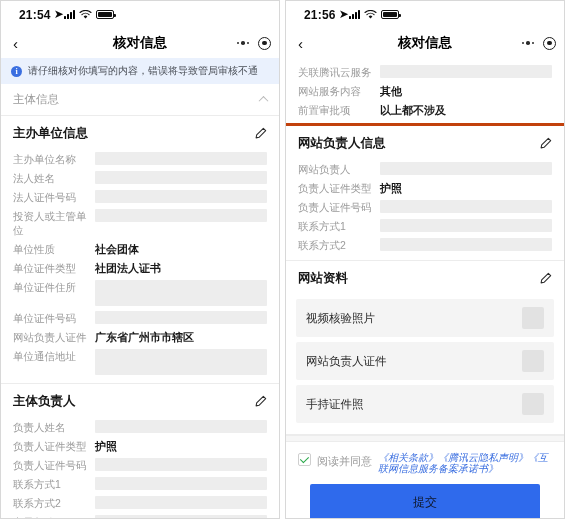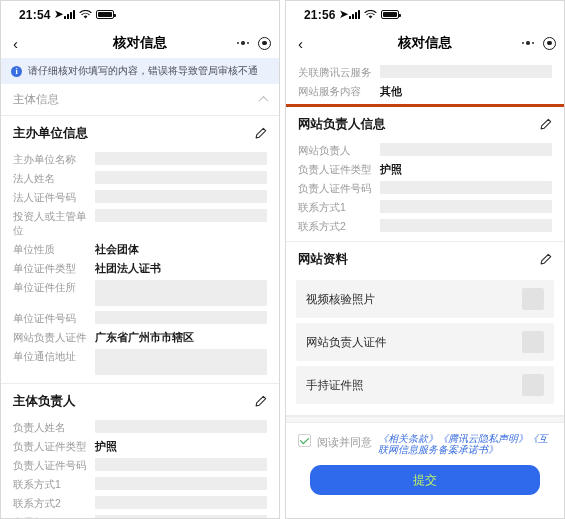--- a/index.html
+++ b/index.html
@@ -191,26 +191,26 @@
     flex: 1;
     font-size: 10px; color: #3b6fe0;
     line-height: 11px;
     text-align: left;
     font-style: italic;
   }
   .links a { color: #3b6fe0; text-decoration: none; cursor: pointer; }
 
   .submit-btn {
     margin: 10px 12px 0 12px;
-    height: 30px;
+    height: 36px;
     background: #2f6aec;
-    color: #bef264;
+    color: #0f172a;
     font-size: 12px;
     display: flex; align-items: center; justify-content: center;
-    border: none; border-radius: 11px;
+    border: none; border-radius: 2px;
     cursor: pointer;
     width: calc(100% - 24px);
     font-family: inherit;
   }
   .divider-gap { height: 7px; background: #f6f6f6; border-top:1px solid #ececec; border-bottom:1px solid #ececec;}
 </style>
 </head>
 <body>
 
 <div class="stage">
@@ -392,20 +392,24 @@
 
     <div class="scroll">
       <div id="right-top-fields" style="padding-top:4px;padding-bottom:4px;border-bottom:3px solid #c2410c;">
           <div class="field">
             <span class="field-label">关联腾讯云服务</span>
             <span class="field-blank"></span>
           </div>
           <div class="field">
             <span class="field-label">网站服务内容</span>
             <span class="field-value">其他</span>
+          </div>
+          <div class="field">
+            <span class="field-label">前置审批项</span>
+            <span class="field-value">以上都不涉及</span>
           </div>
         </div>
       <div id="right-sections">
           <div class="section">
             <div class="section-head">
               <span class="section-title">网站负责人信息</span>
               <svg class="pencil" viewBox="0 0 16 16">
                 <path d="M11.5 1.6 l2.9 2.9 -8.2 8.2 -3.6 0.7 0.7 -3.6 Z" fill="none" stroke="#2b2b2b" stroke-width="1.3" stroke-linejoin="round"></path>
               </svg>
             </div>

